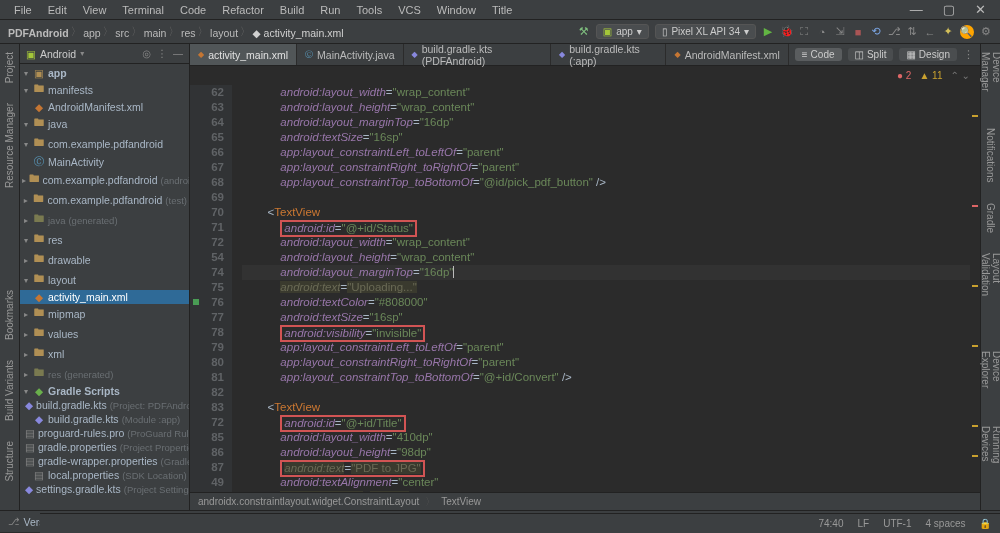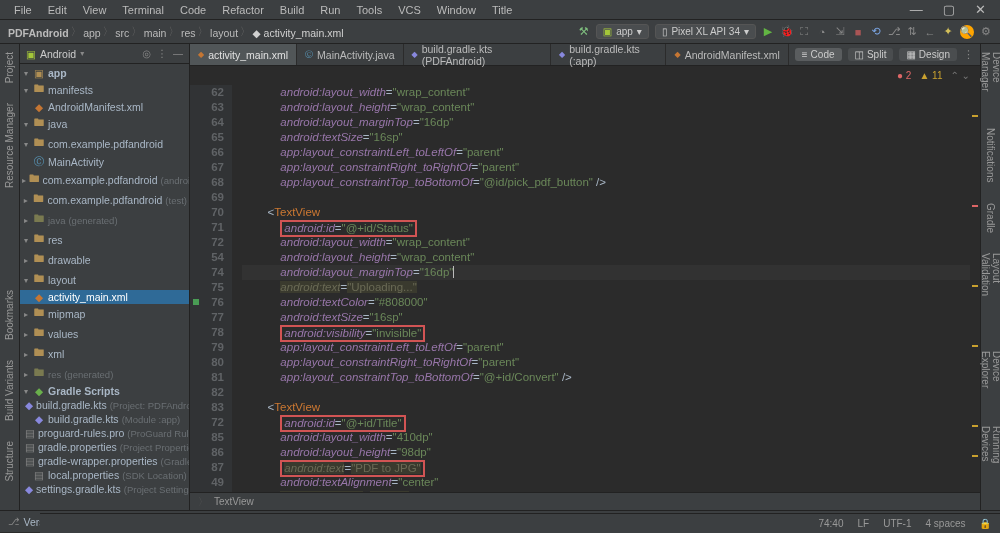--- a/index.html
+++ b/index.html
@@ -423,20 +423,21 @@
         <div class="tick" style="top:30px"></div>
         <div class="tick" style="top:120px;background:#d66"></div>
         <div class="tick" style="top:200px"></div>
         <div class="tick" style="top:260px"></div>
         <div class="tick" style="top:340px"></div>
         <div class="tick" style="top:370px"></div>
       </div>
     </div>
 
     <div class="crumb-bar">
+      <span>androidx.constraintlayout.widget.ConstraintLayout</span>
       <span class="sep">〉</span>
       <span>TextView</span>
     </div>
   </div>
 
   <div class="right-strip">
     <div class="vt">Device Manager</div>
     <div class="vt">Notifications</div>
     <div class="vt">Gradle</div>
     <div class="vt">Layout Validation</div>

